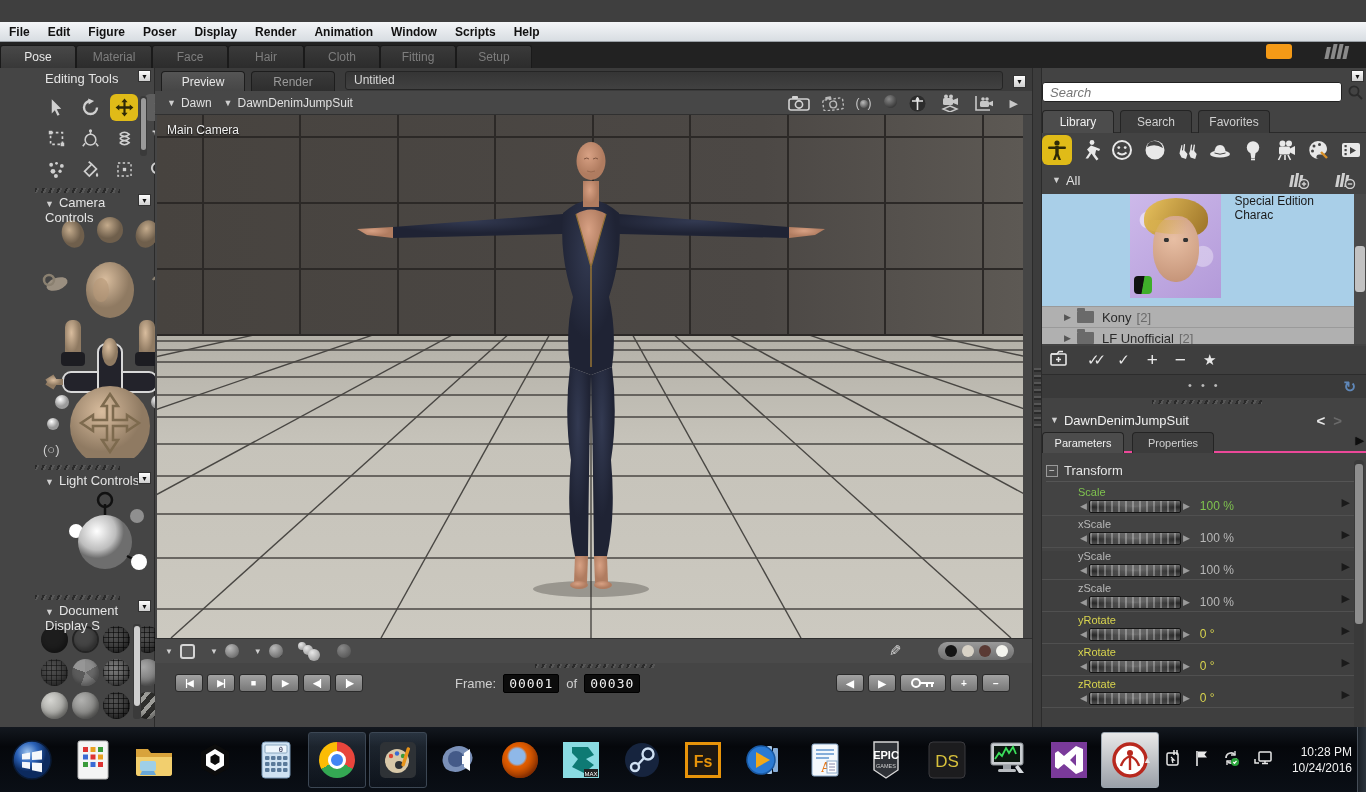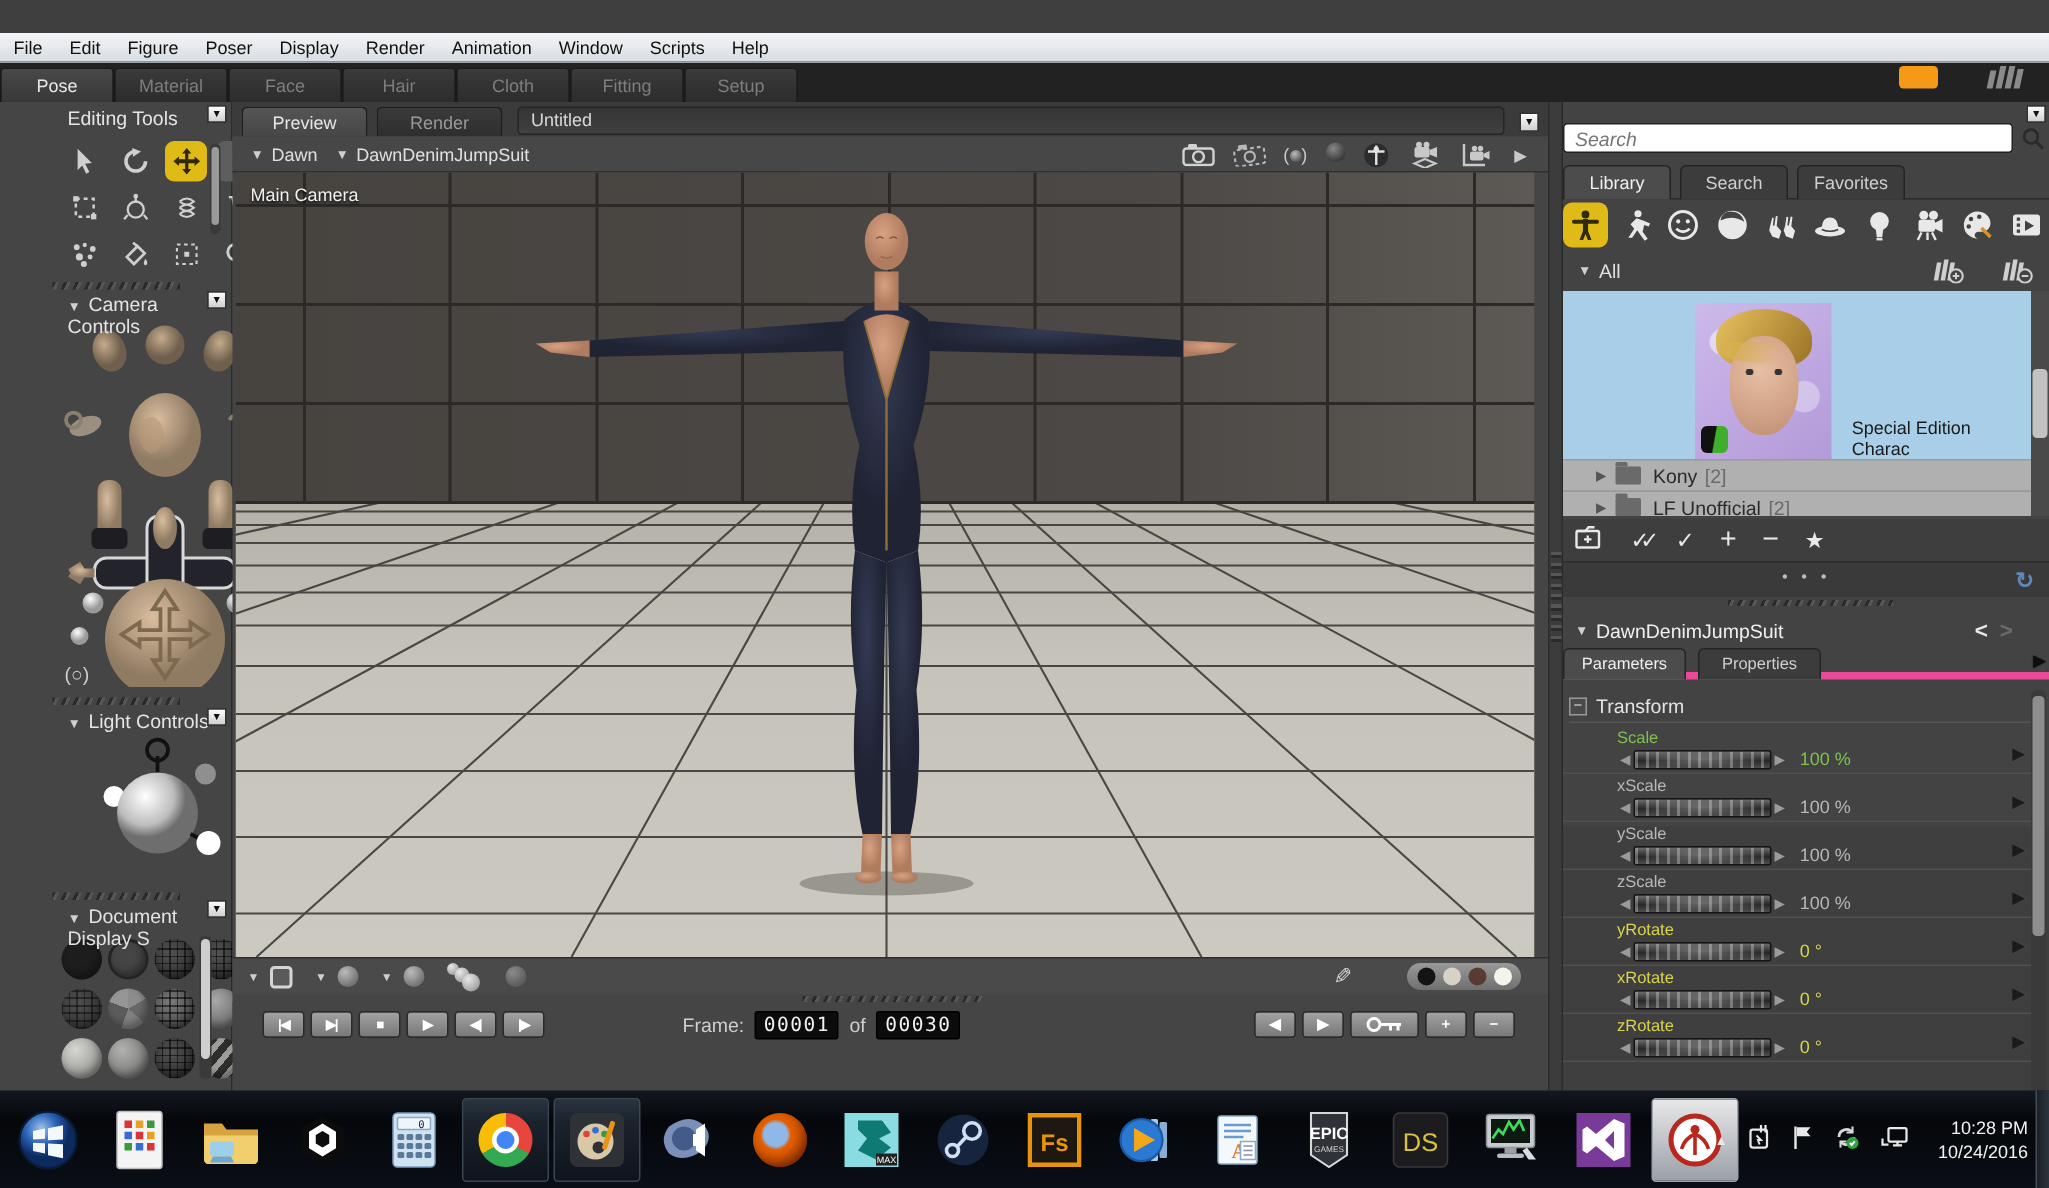--- a/index.html
+++ b/index.html
@@ -17,21 +17,21 @@
   #app-icon::after{content:"";position:absolute;left:3px;top:3px;width:4px;height:4px;border-radius:50%;background:#b2342c;}
   .winbtn{width:28px;height:18px;margin-top:-3px;border:1px solid #111;border-radius:0 0 4px 4px;
     background:linear-gradient(180deg,#777c82,#3a3e43 45%,#24272b);color:#fff;
     display:flex;align-items:center;justify-content:center;font-size:10px;font-weight:bold;}
   #btn-close{width:42px;background:linear-gradient(180deg,#e08b7c,#c6473a 45%,#8f1f16);}
   #winbtns{position:absolute;right:4px;top:0;display:flex;gap:1px;}
 
   
   #menubar{left:0;top:22px;width:1366px;height:20px;background:linear-gradient(180deg,#f4f6f8,#d8dde2);
     border-bottom:1px solid #9aa0a6;display:flex;align-items:center;color:#111;}
-  .menu-item{padding:16px 9px;height:100%;display:flex;align-items:center;}
+  .menu-item{padding:16px 9px;height:100%;display:flex;align-items:center;font-weight:bold;}
 
   
   #roomtabs{left:0;top:42px;width:1366px;height:26px;background:#222;display:flex;align-items:stretch;}
   .room-tab{width:76px;margin-top:3px;display:flex;align-items:center;justify-content:center;
     background:linear-gradient(180deg,#3a3a3a,#2c2c2c);color:#7e7e7e;
     border:1px solid #1a1a1a;border-bottom:none;border-radius:3px 3px 0 0;margin-right:0;}
   .room-tab.active{background:linear-gradient(180deg,#484848,#383838);color:#e8e8e8;}
   #roomtabs-right{position:absolute;right:18px;top:44px;display:flex;gap:34px;align-items:center;}
   #chat-bubble{width:26px;height:15px;background:#f59a16;border-radius:3px;position:relative;}
   #chat-bubble::after{content:"";position:absolute;left:5px;bottom:-5px;border:5px solid transparent;border-top-color:#f59a16;border-left-width:2px;}
@@ -142,21 +142,21 @@
     background:#3c3c3c;color:#cfcfcf;display:flex;align-items:center;justify-content:center;font-size:12px;}
   .lib-tab.active{background:#4c4c4c;color:#f0f0f0;}
   #cat-row{position:absolute;left:0;top:66px;width:324px;height:32px;display:flex;align-items:center;gap:3px;}
   .cat{width:30px;height:30px;display:flex;align-items:center;justify-content:center;}
   .cat svg{width:22px;height:22px;}
   .cat.sel{background:#e0bb18;border-radius:6px;}
   #all-row{position:absolute;left:0;top:100px;width:324px;height:24px;display:flex;align-items:center;color:#e0e0e0;font-size:13px;}
   #all-icons{position:absolute;right:10px;top:3px;display:flex;gap:22px;}
 
   #lib-list{position:absolute;left:0;top:126px;width:312px;height:150px;overflow:hidden;background:#8f8f8f;}
-  #lib-sel{position:relative;width:312px;height:112px;background:#a9cfe8;display:flex;align-items:flex-end;}
+  #lib-sel{position:relative;width:312px;height:112px;background:#a9cfe8;display:flex;align-items:flex-start;}
   #thumb{position:relative;width:92px;height:104px;margin-left:88px;background:
       radial-gradient(circle at 20% 25%,rgba(255,255,255,.5) 0 8px,transparent 9px),
       radial-gradient(circle at 80% 60%,rgba(255,255,255,.35) 0 10px,transparent 11px),
       linear-gradient(140deg,#cdb9ea,#b39ad9);overflow:hidden;}
   #thumb .face{position:absolute;left:23px;top:22px;width:46px;height:66px;border-radius:45% 45% 48% 48%;
     background:radial-gradient(circle at 45% 35%,#e8bfa4,#c08e72);}
   #thumb .hair{position:absolute;left:14px;top:4px;width:64px;height:40px;border-radius:50% 50% 40% 40%;
     background:linear-gradient(120deg,#e8c25e,#9a7126);}
   #thumb .hair2{position:absolute;left:18px;top:26px;width:56px;height:14px;border-radius:0 0 50% 50%;
     background:linear-gradient(100deg,#d8b04e,transparent 70%);}
@@ -176,21 +176,21 @@
 
   #lib-actions{position:absolute;left:0;top:278px;width:324px;height:28px;background:#3e3e3e;
     display:flex;align-items:center;gap:17px;padding-left:8px;color:#e8e8e8;font-size:16px;}
   #lib-divider{position:absolute;left:0;top:306px;width:324px;height:24px;background:#3a3a3a;border-top:1px solid #2c2c2c;}
   #lib-divider .dots{position:absolute;left:146px;top:4px;color:#bbb;letter-spacing:3px;font-size:11px;}
   #refresh{position:absolute;right:10px;top:3px;color:#5f87b8;font-size:15px;font-weight:bold;}
   #rp-hatch{position:absolute;left:110px;top:332px;width:110px;height:4px;}
 
   #param-head{position:absolute;left:0;top:340px;width:324px;height:24px;display:flex;align-items:center;color:#f0f0f0;font-size:13px;}
   #param-nav{position:absolute;right:24px;display:flex;gap:8px;font-size:15px;font-weight:bold;}
-  #param-tabs{position:absolute;left:0;top:364px;width:324px;height:21px;display:flex;border-bottom:5px solid #ec4899;}
+  #param-tabs{position:absolute;left:0;top:364px;width:324px;height:21px;display:flex;border-bottom:2px solid #ec4899;}
   .param-tab{width:82px;height:21px;margin-right:8px;border:1px solid #242424;border-bottom:none;border-radius:4px 4px 0 0;
     background:#3c3c3c;color:#cfcfcf;display:flex;align-items:center;justify-content:center;font-size:11px;}
   .param-tab.active{background:#4c4c4c;color:#f0f0f0;}
   #param-flyout{position:absolute;right:2px;top:366px;color:#111;text-shadow:0 0 1px #000;font-size:11px;color:#0a0a0a;}
 
   #transform-head{position:absolute;left:4px;top:392px;width:316px;height:22px;display:flex;align-items:center;
     color:#e4e4e4;font-size:13px;border-bottom:1px solid #555;}
   #collapse-box{width:12px;height:12px;border:1px solid #999;background:#4a4a4a;color:#ddd;font-size:10px;
     line-height:10px;text-align:center;margin-right:6px;}
 

